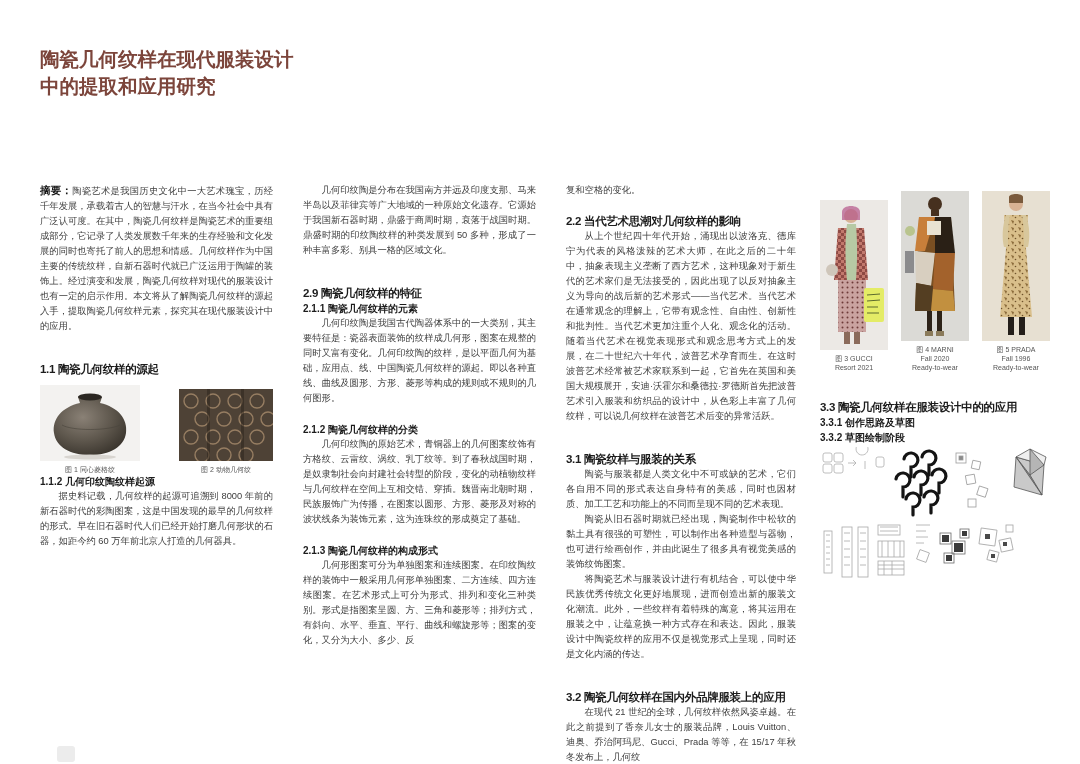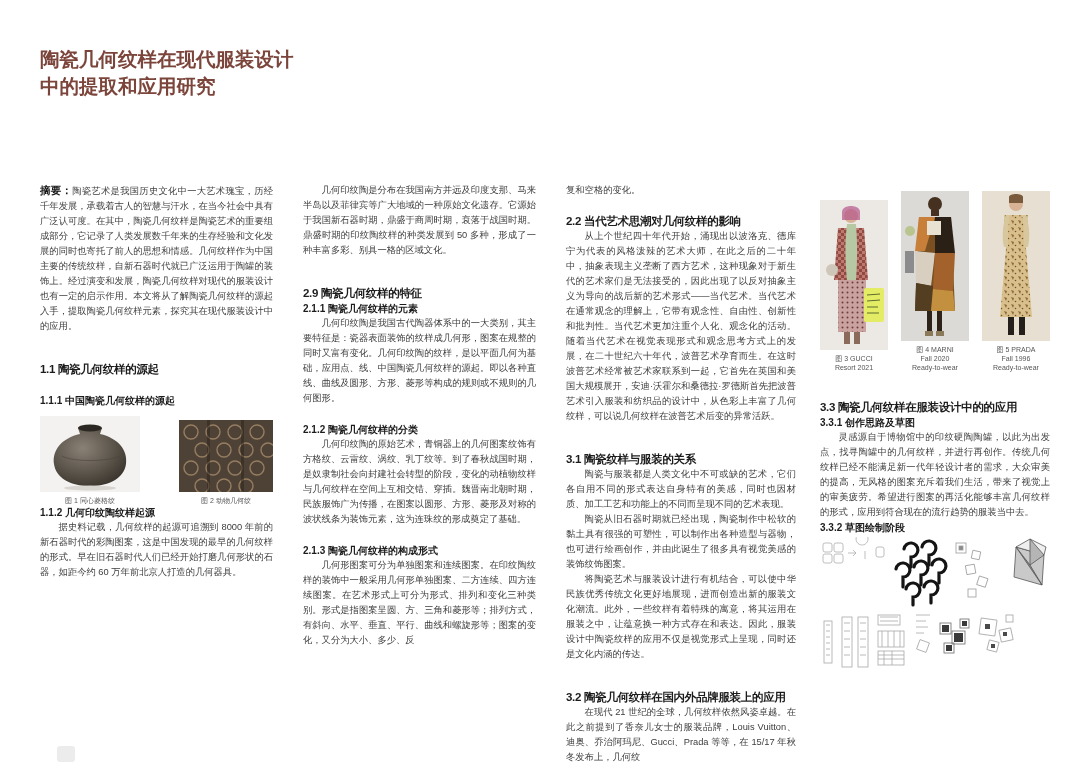--- a/index.html
+++ b/index.html
@@ -40,21 +40,20 @@
 <div class="page">
 
   <div class="doc-title">
     <div>陶瓷几何纹样在现代服装设计</div>
     <div>中的提取和应用研究</div>
   </div>
 
   <div class="col" id="col1">
     <p class="noindent"><span class="lbl">摘要：</span><span>陶瓷艺术是我国历史文化中一大艺术瑰宝，历经千年发展，承载着古人的智慧与汗水，在当今社会中具有广泛认可度。在其中，陶瓷几何纹样是陶瓷艺术的重要组成部分，它记录了人类发展数千年来的生存经验和文化发展的同时也寄托了前人的思想和情感。几何纹样作为中国主要的传统纹样，自新石器时代就已广泛运用于陶罐的装饰上。经过演变和发展，陶瓷几何纹样对现代的服装设计也有一定的启示作用。本文将从了解陶瓷几何纹样的源起入手，提取陶瓷几何纹样元素，探究其在现代服装设计中的应用。</span></p>
     <div class="h2 mt-l">1.1 陶瓷几何纹样的源起</div>
-    <div class="h3 mt-m">1.1.1 中国陶瓷几何纹样的源起</div>
     <div class="figrow">
       <div class="figcell">
         <svg class="photo" width="100" height="76" viewBox="0 0 100 76">
           <rect width="100" height="76" fill="#f3f2f0"></rect>
           <defs>
             <radialGradient id="potg" cx="40%" cy="35%" r="75%">
               <stop offset="0%" stop-color="#8a8176"></stop>
                 <stop offset="55%" stop-color="#5d564c"></stop>
                 <stop offset="100%" stop-color="#353029"></stop>
             </radialGradient>
@@ -208,21 +207,20 @@
         </svg>
         <div class="figcap">
           <div>图 5 PRADA</div>
           <div>Fall 1996</div>
           <div>Ready-to-wear</div>
         </div>
       </div>
     </div>
     <div class="h2 mt-l">3.3 陶瓷几何纹样在服装设计中的的应用</div>
     <div class="h3 mt-s">3.3.1 创作思路及草图</div>
-    <p>灵感源自于博物馆中的印纹硬陶陶罐，以此为出发点，找寻陶罐中的几何纹样，并进行再创作。传统几何纹样已经不能满足新一代年轻设计者的需求，大众审美的提高，无风格的图案充斥着我们生活，带来了视觉上的审美疲劳。希望进行图案的再活化能够丰富几何纹样的形式，应用到符合现在的流行趋势的服装当中去。</p>
     <div class="h3" style="margin-top:0;">3.3.2 草图绘制阶段</div>
     <svg width="230" height="138" viewBox="0 0 230 138" style="margin-top:2px;">
       <rect width="230" height="138" fill="#ffffff"></rect>
 
       <g stroke="#9a9a9a" stroke-width="0.8" fill="none" opacity="0.8">
         <rect x="3" y="6" width="9" height="9" rx="2"></rect>
           <rect x="14" y="6" width="9" height="9" rx="2"></rect>
         <rect x="3" y="17" width="9" height="9" rx="2"></rect>
           <rect x="14" y="17" width="9" height="9" rx="2"></rect>
         <path d="M28 16 L36 16 M33 13 L36 16 L33 19"></path>

